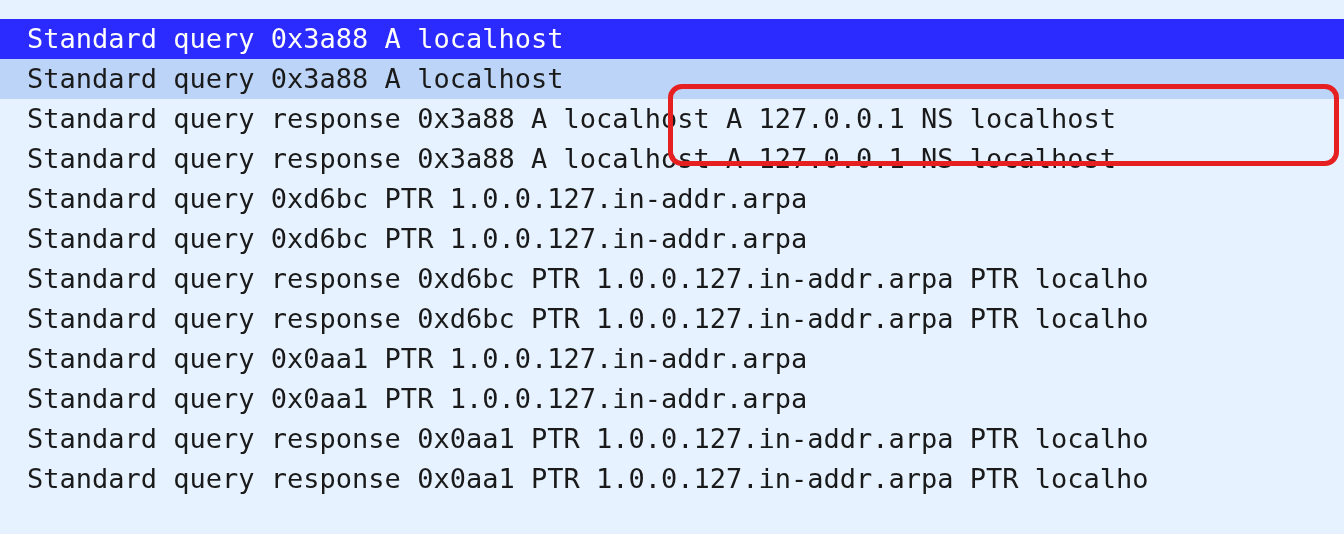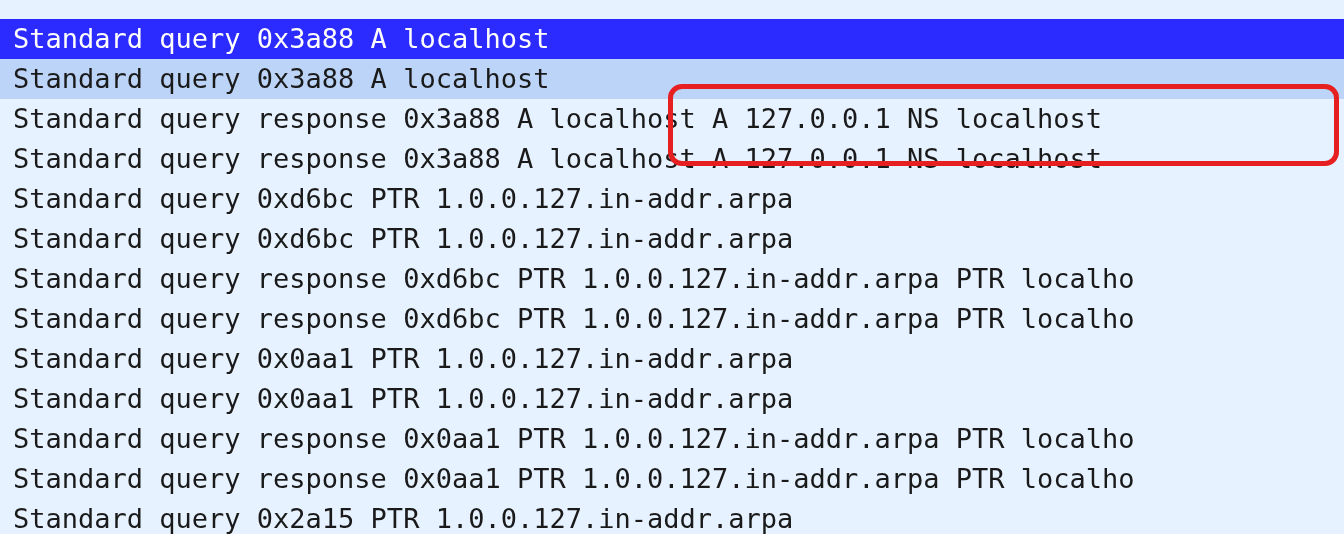--- a/index.html
+++ b/index.html
@@ -12,21 +12,21 @@
     font-family: "Menlo", "Consolas", "DejaVu Sans Mono", monospace;
     font-size: 27px;
     line-height: 40px;
     color: #1a1a1a;
   }
   .packet-list {
     position: relative;
     white-space: nowrap;
   }
   .row {
-    padding-left: 13px;
+    padding-left: 27px;
     height: 40px;
   }
   .row.selected-primary {
     background: #2b2bff;
     color: #ffffff;
   }
   .row.selected-secondary {
     background: #bcd4f7;
     color: #1a1a1a;
   }
@@ -60,15 +60,14 @@
     <div class="row"><span>Standard query response 0x3a88 A localhost A 127.0.0.1 NS localhost</span></div>
     <div class="row"><span>Standard query response 0x3a88 A localhost A 127.0.0.1 NS localhost</span></div>
     <div class="row"><span>Standard query 0xd6bc PTR 1.0.0.127.in-addr.arpa</span></div>
     <div class="row"><span>Standard query 0xd6bc PTR 1.0.0.127.in-addr.arpa</span></div>
     <div class="row"><span>Standard query response 0xd6bc PTR 1.0.0.127.in-addr.arpa PTR localho</span></div>
     <div class="row"><span>Standard query response 0xd6bc PTR 1.0.0.127.in-addr.arpa PTR localho</span></div>
     <div class="row"><span>Standard query 0x0aa1 PTR 1.0.0.127.in-addr.arpa</span></div>
     <div class="row"><span>Standard query 0x0aa1 PTR 1.0.0.127.in-addr.arpa</span></div>
     <div class="row"><span>Standard query response 0x0aa1 PTR 1.0.0.127.in-addr.arpa PTR localho</span></div>
     <div class="row"><span>Standard query response 0x0aa1 PTR 1.0.0.127.in-addr.arpa PTR localho</span></div>
-    <div class="row partial-bottom"><span>Standard query 0x2a15 PTR 1.0.0.127.in-addr.arpa</span></div>
   </div>
 <div class="annotation" id="annotation" style="left: 668px; top: 84px; width: 671px; height: 82px;"></div>
 
 </body></html>

